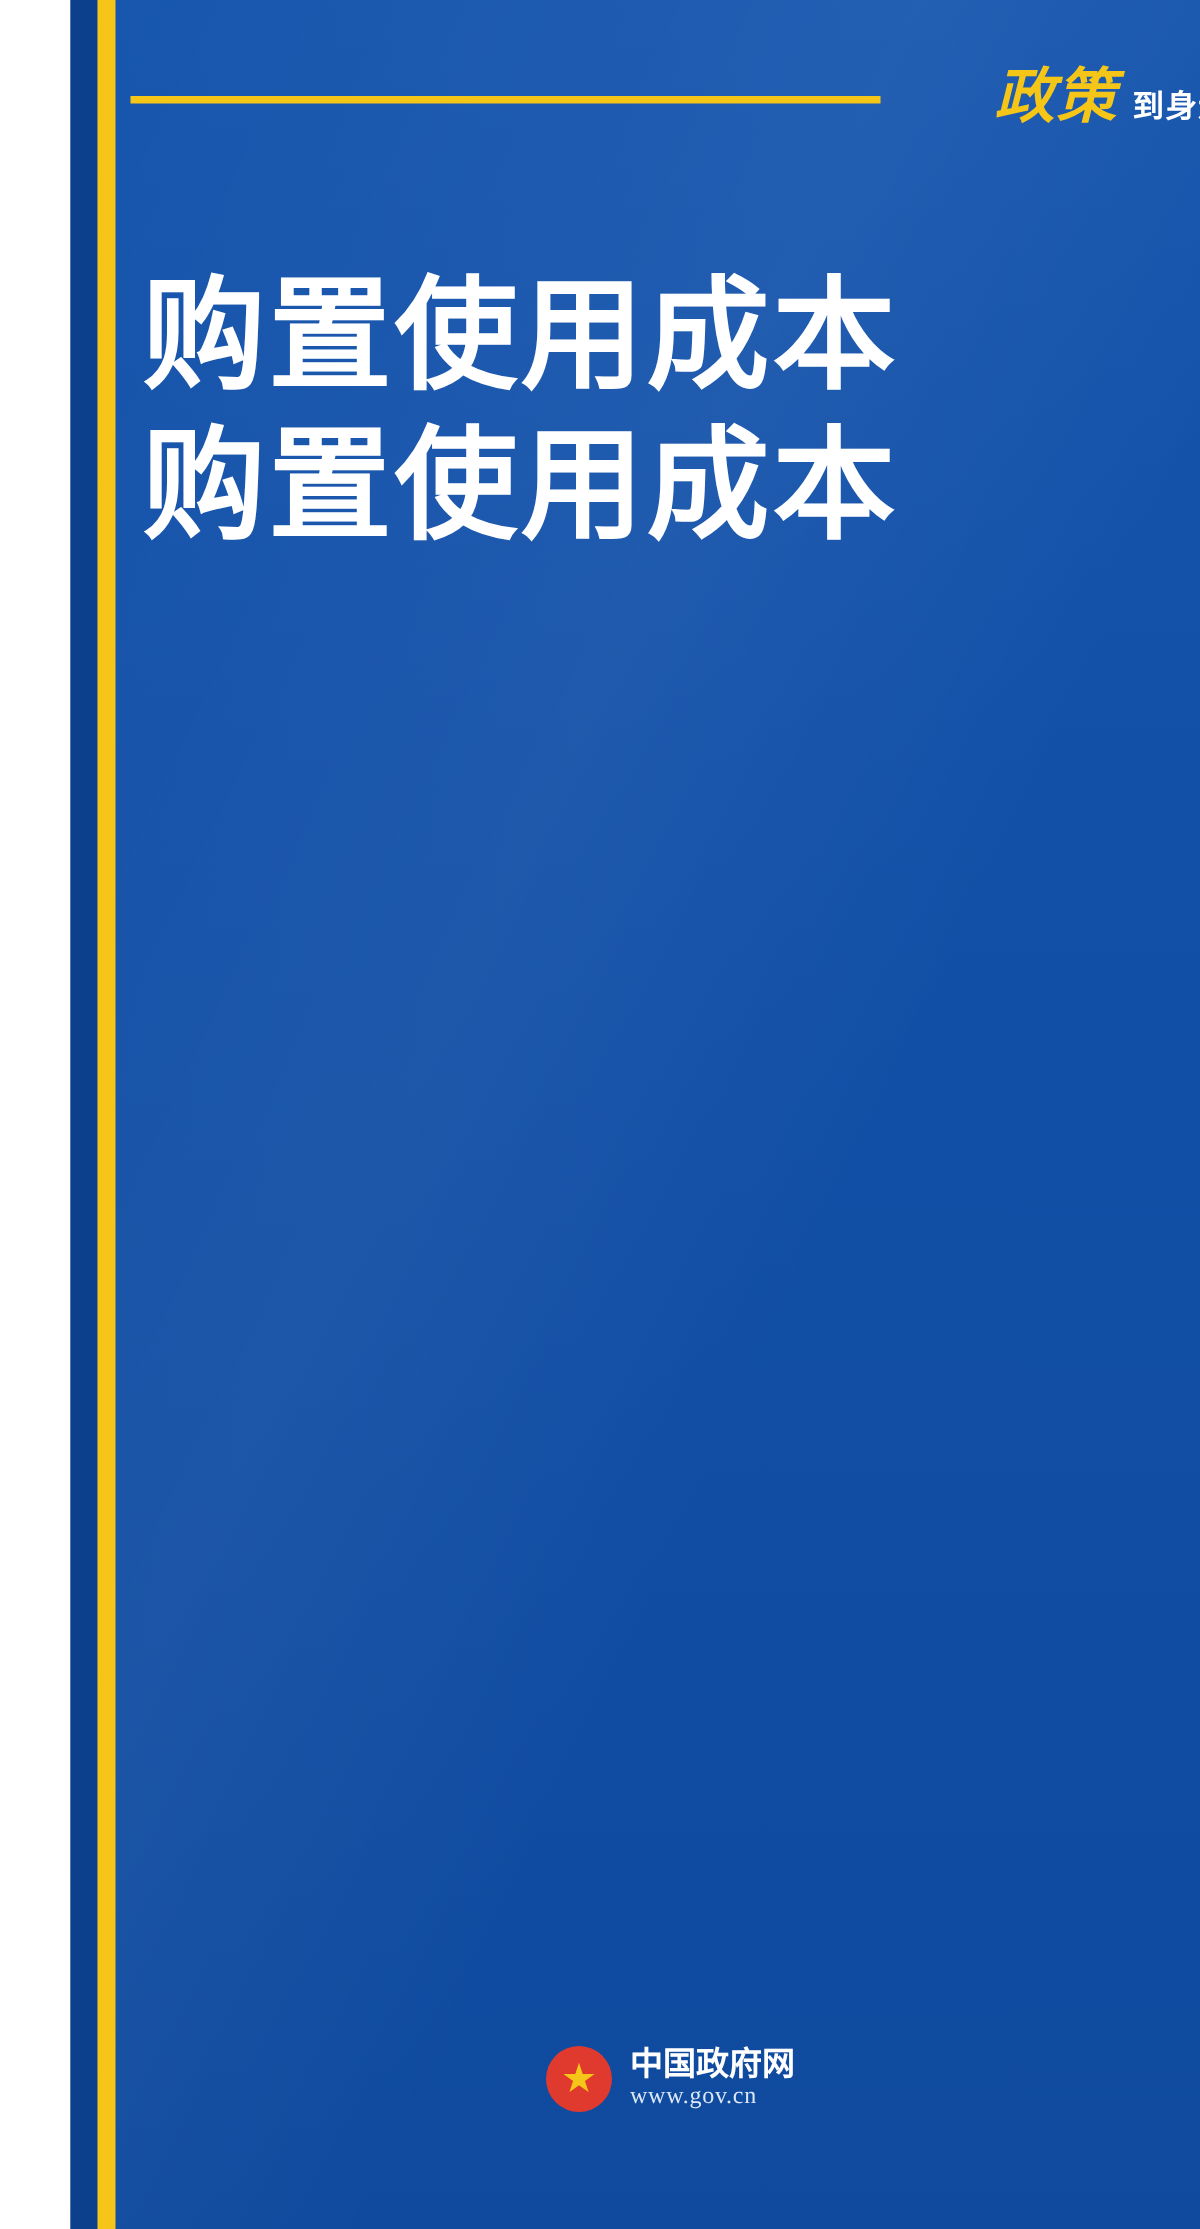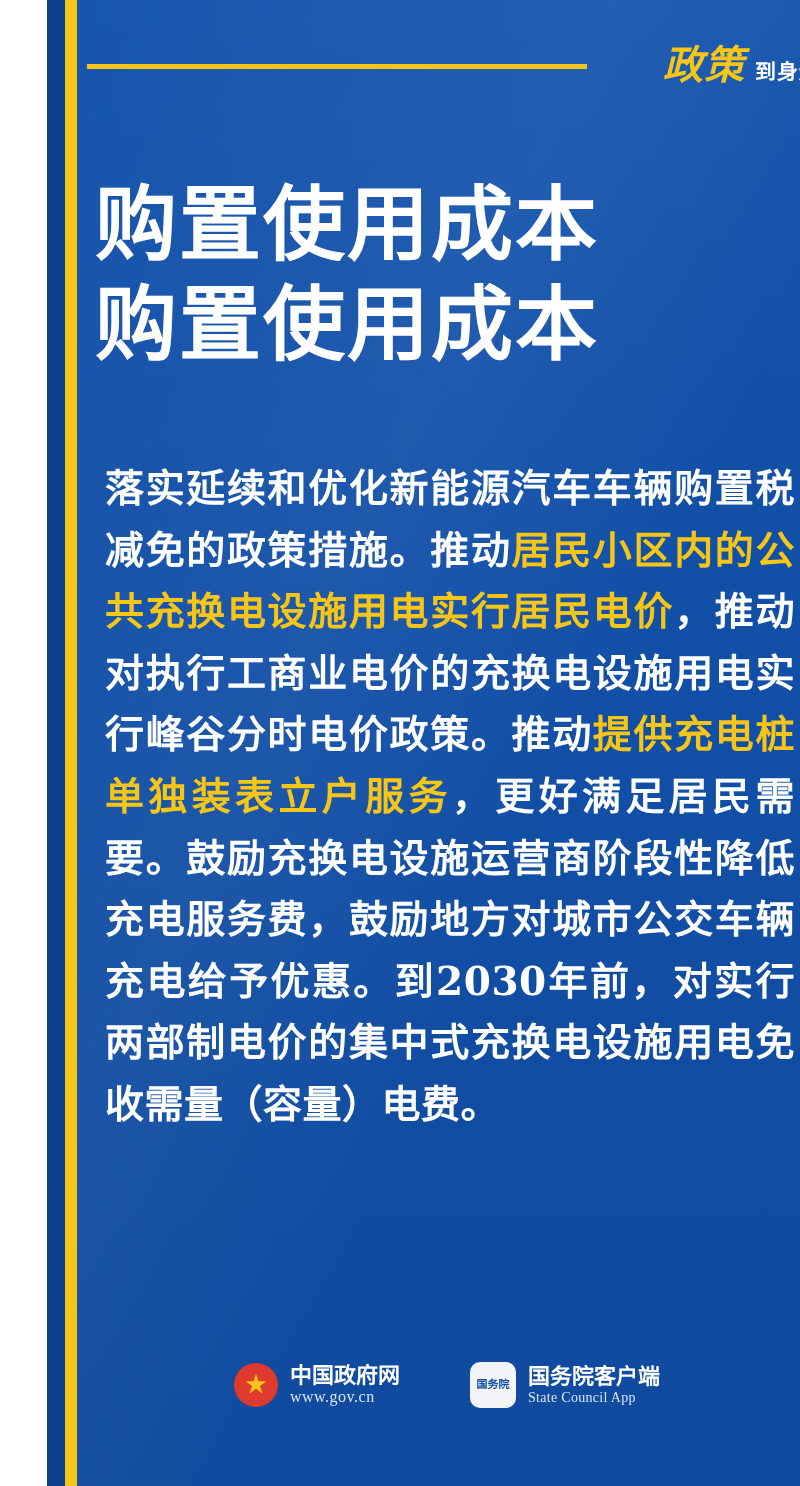--- a/index.html
+++ b/index.html
@@ -217,35 +217,25 @@
       <span class="brand-main">政策</span>
       <span class="brand-sub">到身边</span>
     </div>
   </div>
 
   <div class="title">
     <div class="title-line">购置使用成本</div>
     <div class="title-line">购置使用成本</div>
   </div>
 
-  <div class="body-text"><span>落实延续和优化新能源汽车车辆购置税减免的政策措施。推动</span><span class="hl">居民小区内的公共充换电设施用电实行居民电价</span><span>，推动对执行工商业电价的充换电设施用电实行峰谷分时电价政策。推动</span><span class="hl">提供充电桩单独装表立户服务</span><span>，更好满足居民需要。鼓励充换电设施运营商阶段性降低充电服务费，鼓励地方对城市公交车辆充电给予优惠。到2030年前，对实行两部制电价的集中式充换电设施用电免收需量（容量）电费。</span></div>
 
   <div class="footer">
     <div class="logo-group">
       <div class="emblem">
         <span class="star">★</span>
       </div>
       <div class="logo-text">
         <span class="t1">中国政府网</span>
         <span class="t2">www.gov.cn</span>
       </div>
     </div>
-    <div class="logo-group">
-      <div class="app-badge">
-        <span>国务院</span>
-      </div>
-      <div class="logo-text">
-        <span class="t3">国务院客户端</span>
-        <span class="t4">State Council App</span>
-      </div>
-    </div>
   </div>
 </div>
 
 </body></html>

